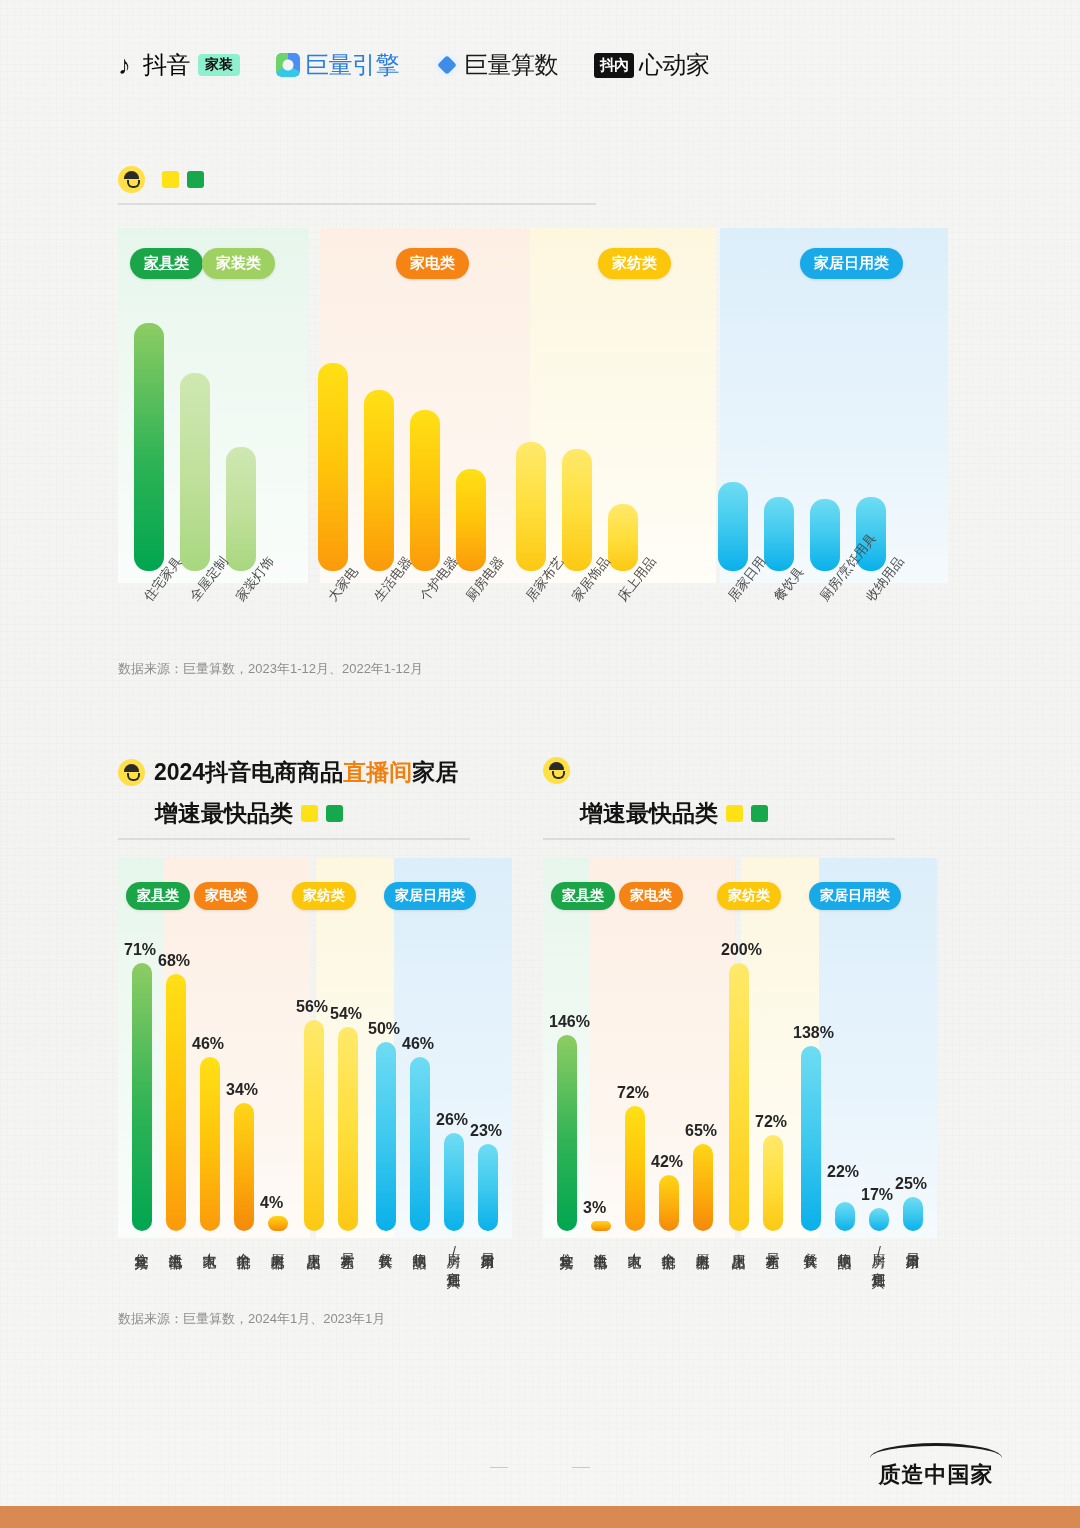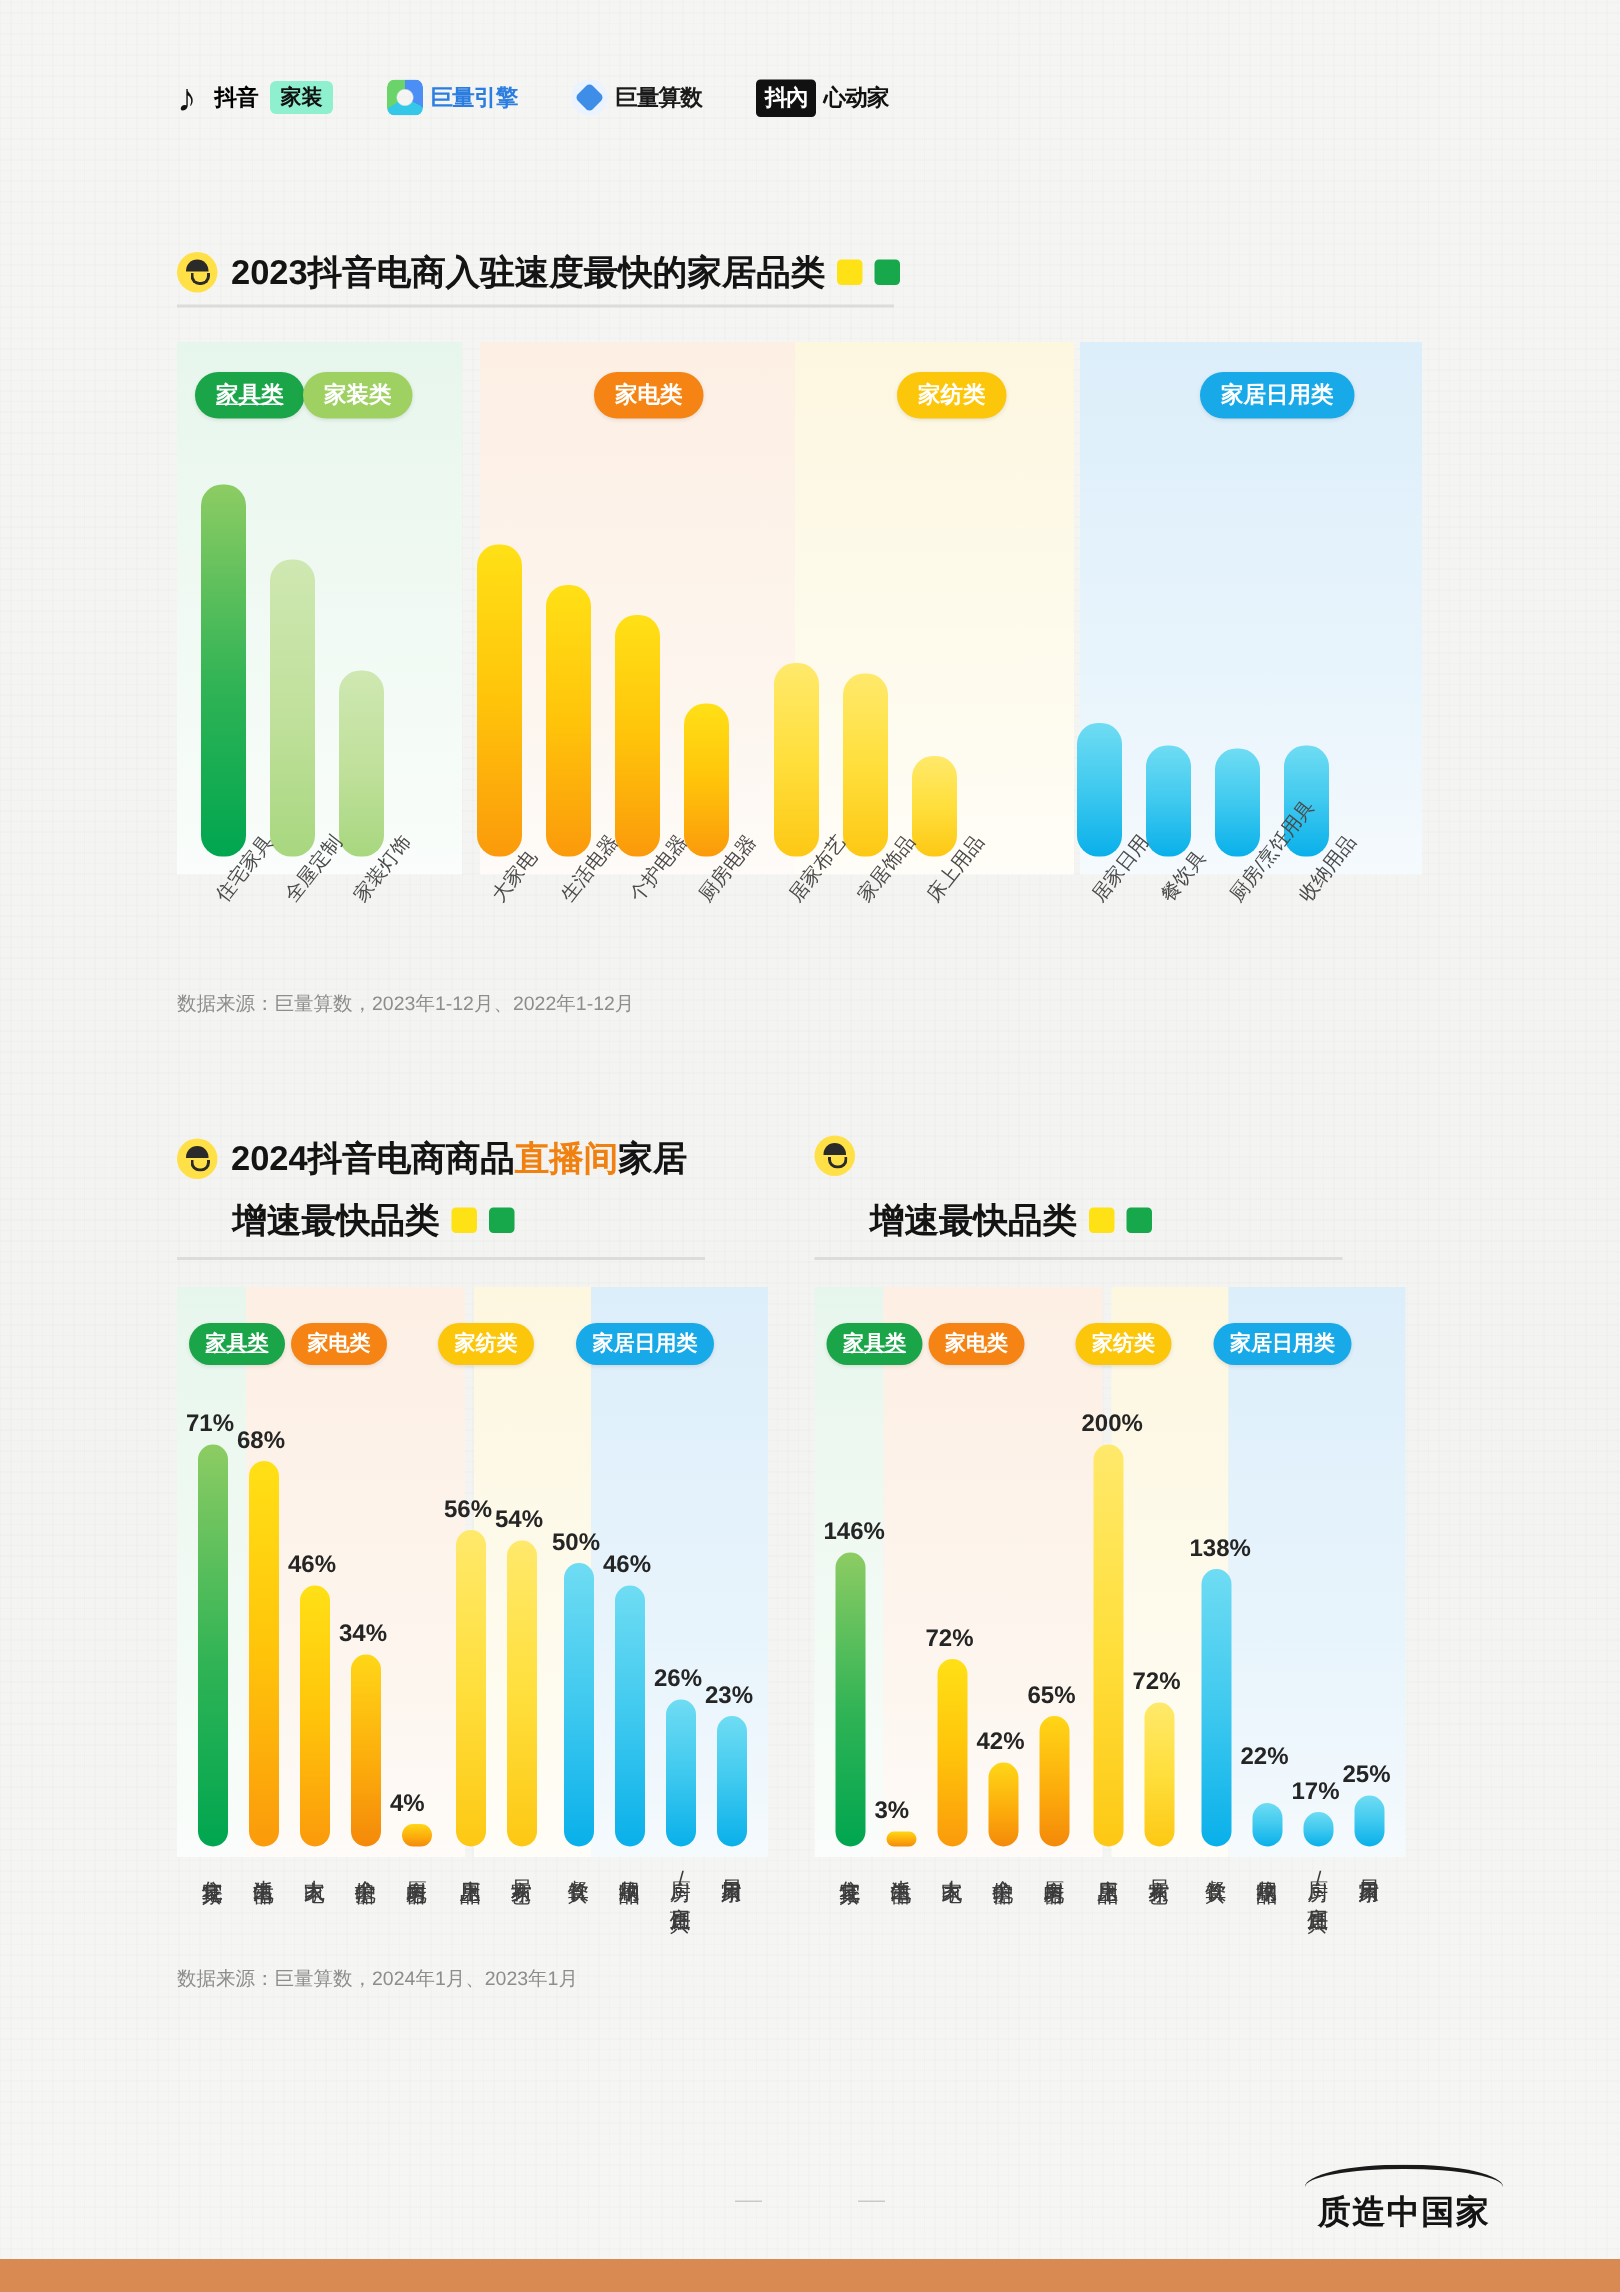--- a/index.html
+++ b/index.html
@@ -26,21 +26,21 @@
     position:absolute; left:0; bottom:0; width:1080px; height:22px;
     background:#d98a52;
   }
 
   
   .logos{
     position:absolute; left:118px; top:48px; height:34px;
     display:flex; align-items:center; gap:36px;
   }
   .logo{ display:flex; align-items:center; gap:5px; }
-  .logo-txt{ font-size:15px; font-weight:bold; letter-spacing:-.5px; }
+  .logo-txt{ font-size:24px; font-weight:normal; letter-spacing:-.5px; }
   .note-ico{
     width:20px;height:22px; position:relative; display:inline-block;
   }
   .note-ico::before{
     content:"♪"; font-size:26px; line-height:22px; color:#111;
   }
   .tag-chip{
     background:#8ff0d0; color:#111; font-size:14px; font-weight:bold;
     padding:2px 7px; border-radius:4px; margin-left:3px;
   }
@@ -176,21 +176,20 @@
       <span class="logo-txt os-txt">巨量算数</span>
     </div>
     <div class="logo">
       <span class="dy-box">抖內</span>
       <span class="logo-txt xd-txt">心动家</span>
     </div>
   </div>
 
   <div class="sec-head" style="left:118px; top:166px;">
     <span class="lamp"></span>
-    <span class="sec-title">2023抖音电商入驻速度最快的家居品类</span>
     <span class="sw sw-y"></span>
     <span class="sw sw-g"></span>
   </div>
   <div class="underline" style="left:118px; top:203px; width:478px;"></div>
 
   <div class="panel" style="left:118px; top:228px; width:830px; height:355px;">
     <div class="zones">
       <div class="zone z-green" style="width:190px"></div>
       <div class="zone z-gap" style="width:12px"></div>
       <div class="zone z-orange" style="width:210px"></div>

